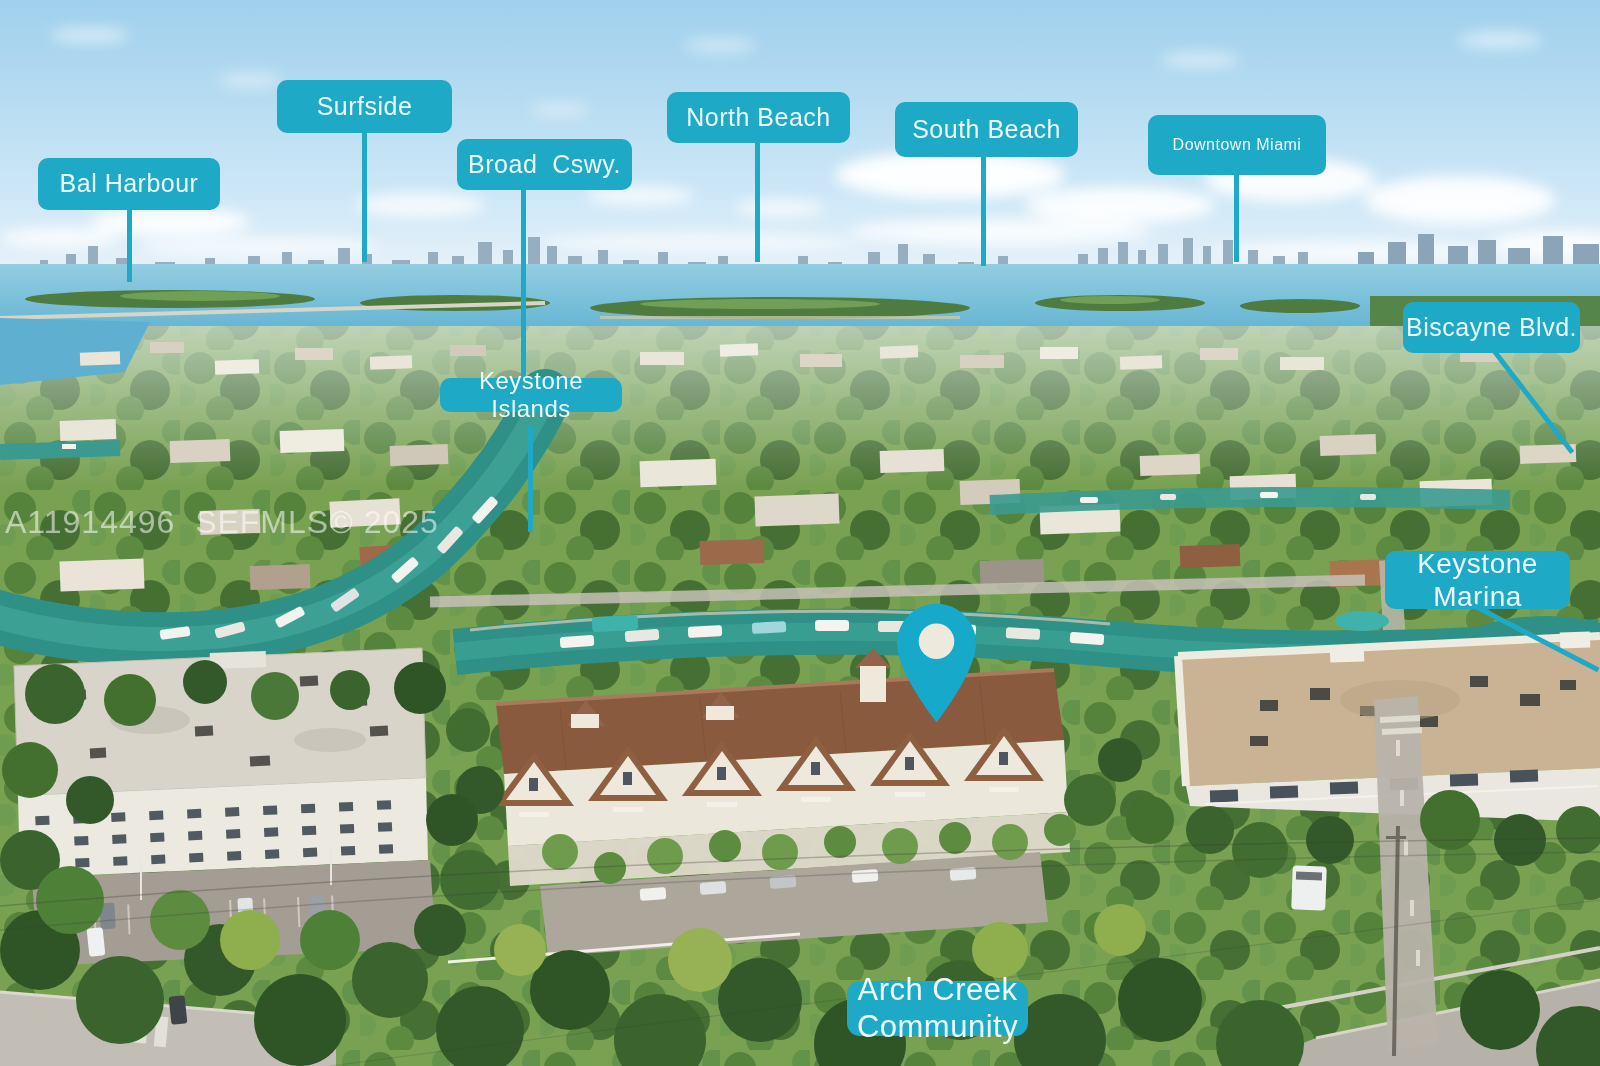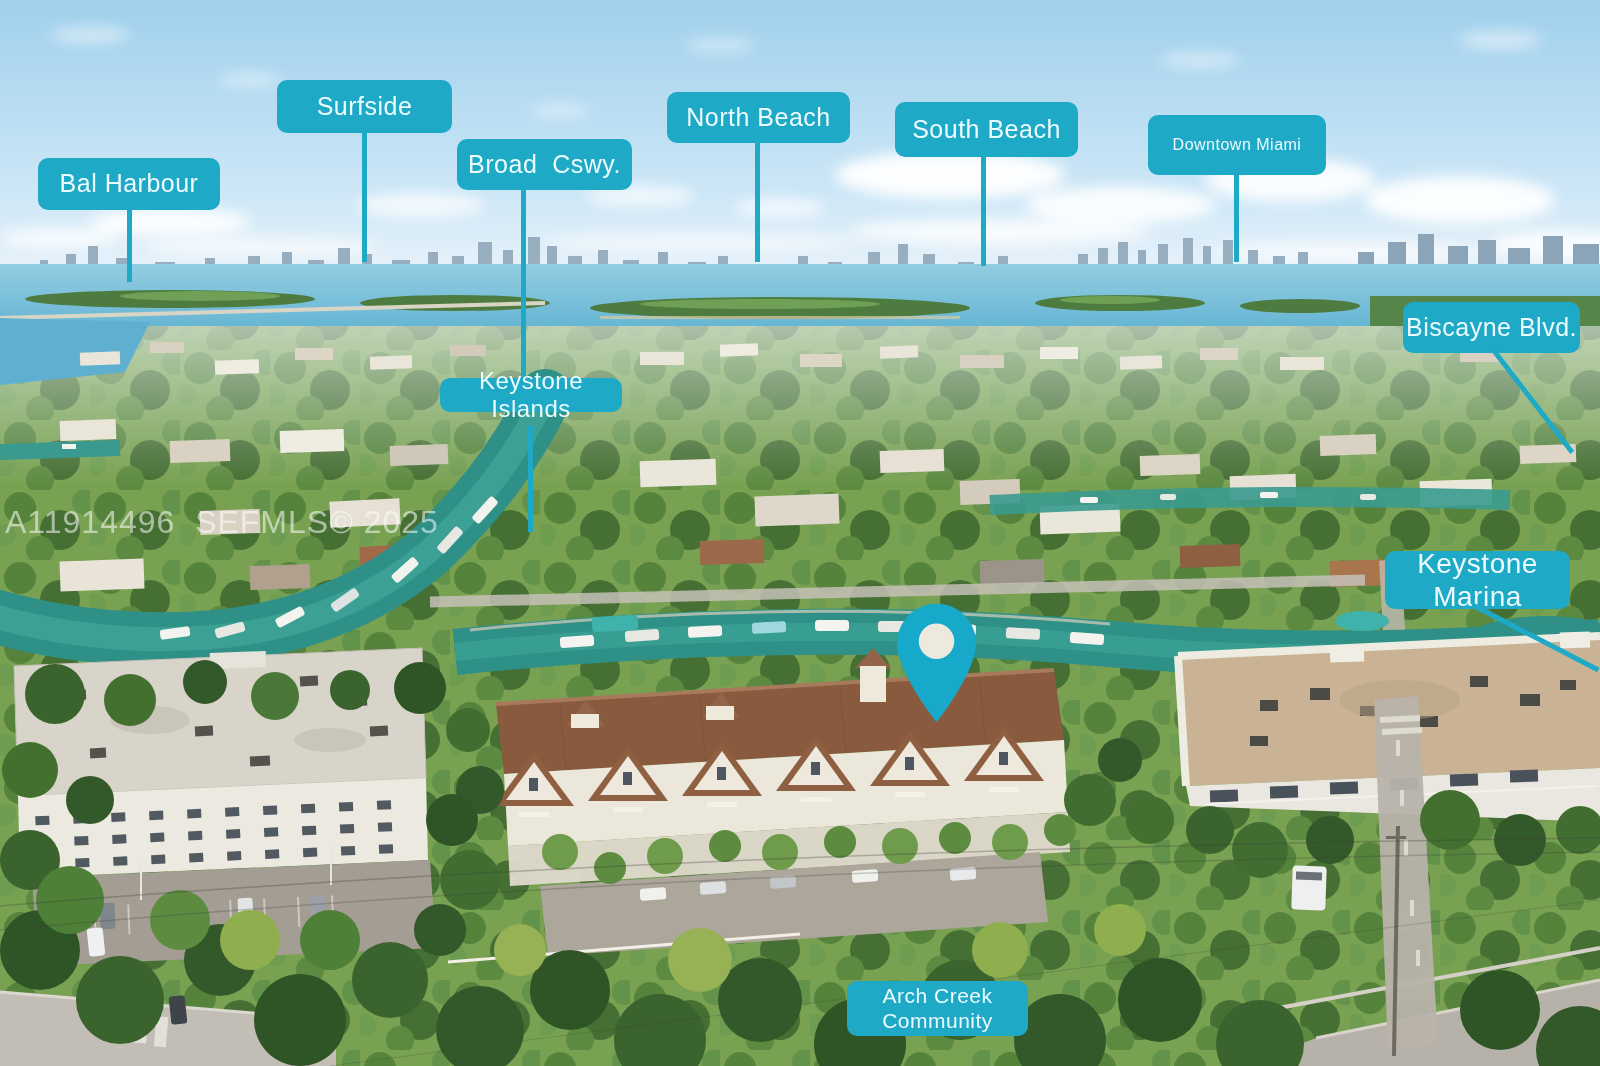--- a/index.html
+++ b/index.html
@@ -27,21 +27,21 @@
   .c4{left:895px;top:102px;width:183px;height:55px;}
   .l4{left:981px;top:155px;height:111px;}
   .c5{left:1148px;top:115px;width:178px;height:60px;font-size:16px;}
   .l5{left:1234px;top:165px;height:97px;}
   .c6{left:1403px;top:302px;width:177px;height:51px;}
   .l6{left:1491px;top:351px;height:130px;transform-origin:0 0;transform:rotate(-37.6deg);}
   .c7{left:440px;top:378px;width:182px;height:34px;font-size:24px;}
   .l7{left:528px;top:426px;height:106px;}
   .c8{left:1385px;top:551px;width:185px;height:58px;font-size:28px;padding:2px 28px;box-sizing:border-box;}
   .l8{left:1471px;top:607px;height:142px;transform-origin:0 0;transform:rotate(-62.7deg);}
-  .c9{left:847px;top:981px;width:181px;height:55px;font-size:21px;padding:2px 30px;box-sizing:border-box;}
+  .c9{left:847px;top:981px;width:181px;height:55px;font-size:31px;padding:2px 30px;box-sizing:border-box;border-radius:13px;}
   
   .watermark{
     position:absolute;left:5px;top:504px;font-size:32px;letter-spacing:1px;
     color:rgba(255,255,255,.55);white-space:pre;
   }
   
   .pin{position:absolute;left:897px;top:601px;width:79px;height:124px;}
 </style>
 </head>
 <body>

